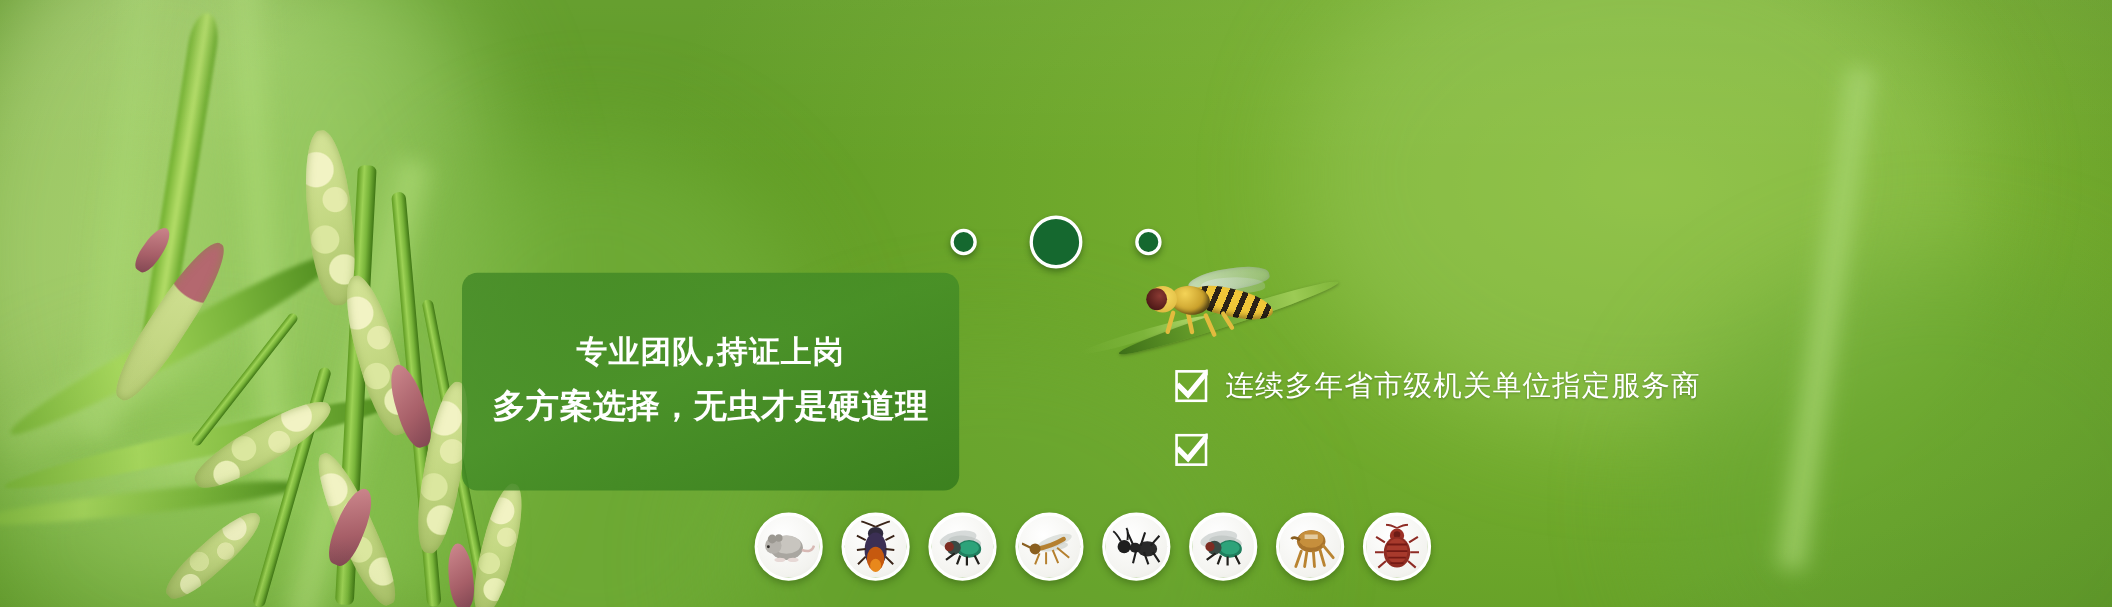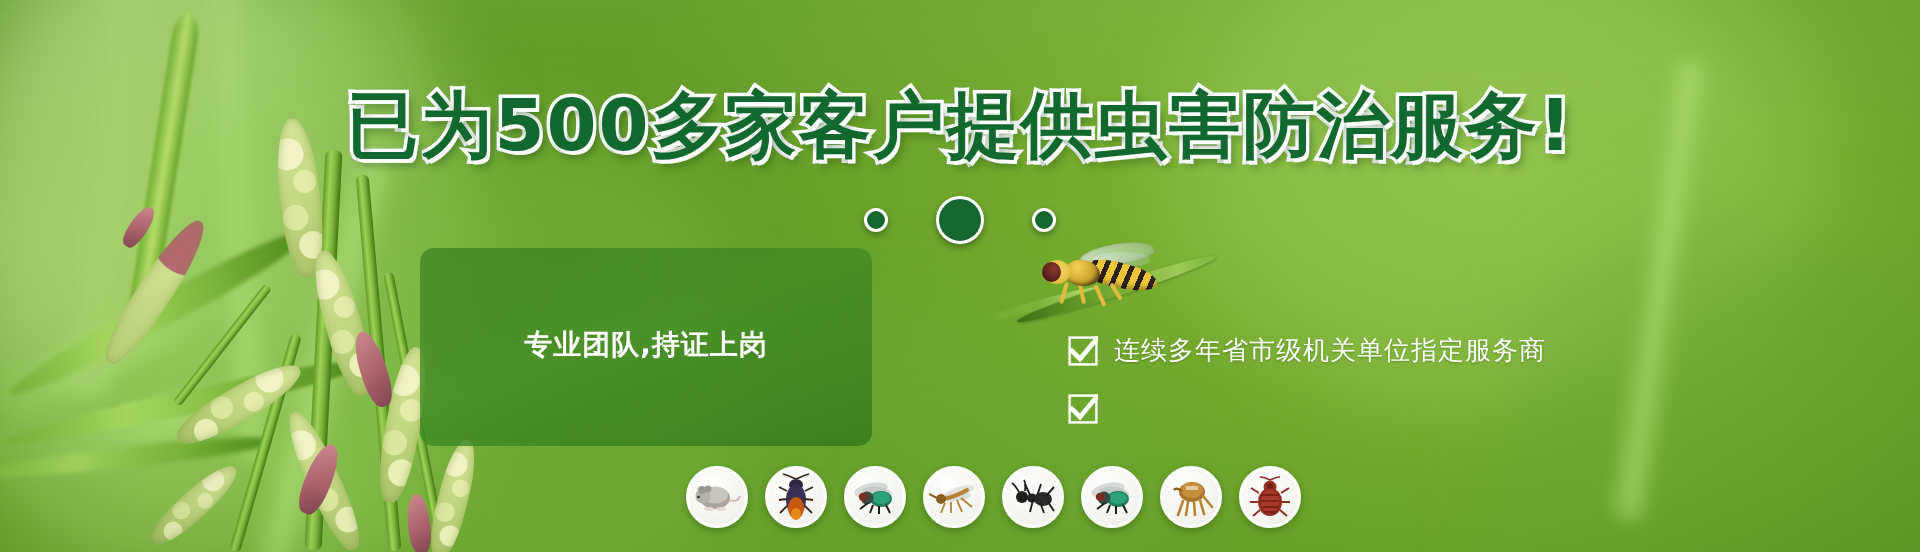--- a/index.html
+++ b/index.html
@@ -250,32 +250,30 @@
       <div class="hf-thx"></div>
       <div class="hf-head"></div>
       <div class="hf-eye"></div>
     </div>
 
     <div class="vignette"></div>
   </div>
 
   <div class="content">
 
-    <div class="headline">
-      <span class="inner">已为500多家客户提供虫害防治服务!</span>
-    </div>
 
     <div class="dots">
       <span class="dot s"></span>
       <span class="dot l"></span>
       <span class="dot s"></span>
     </div>
 
     <div class="panel">
       <div class="l1">专业团队,持证上岗</div>
+      <div class="l2">多方案选择，无虫才是硬道理</div>
     </div>
 
     <div class="checklist">
       <div class="check-row">
         <span class="check-box">
           <svg viewBox="0 0 30 30">
             <rect x="1.6" y="1.6" width="26.8" height="26.8" fill="none" stroke="#ffffff" stroke-width="2.4"></rect>
             <path d="M4 15 L12 23 L31 0" fill="none" stroke="#ffffff" stroke-width="4.6" stroke-linecap="square"></path>
           </svg>
         </span>

